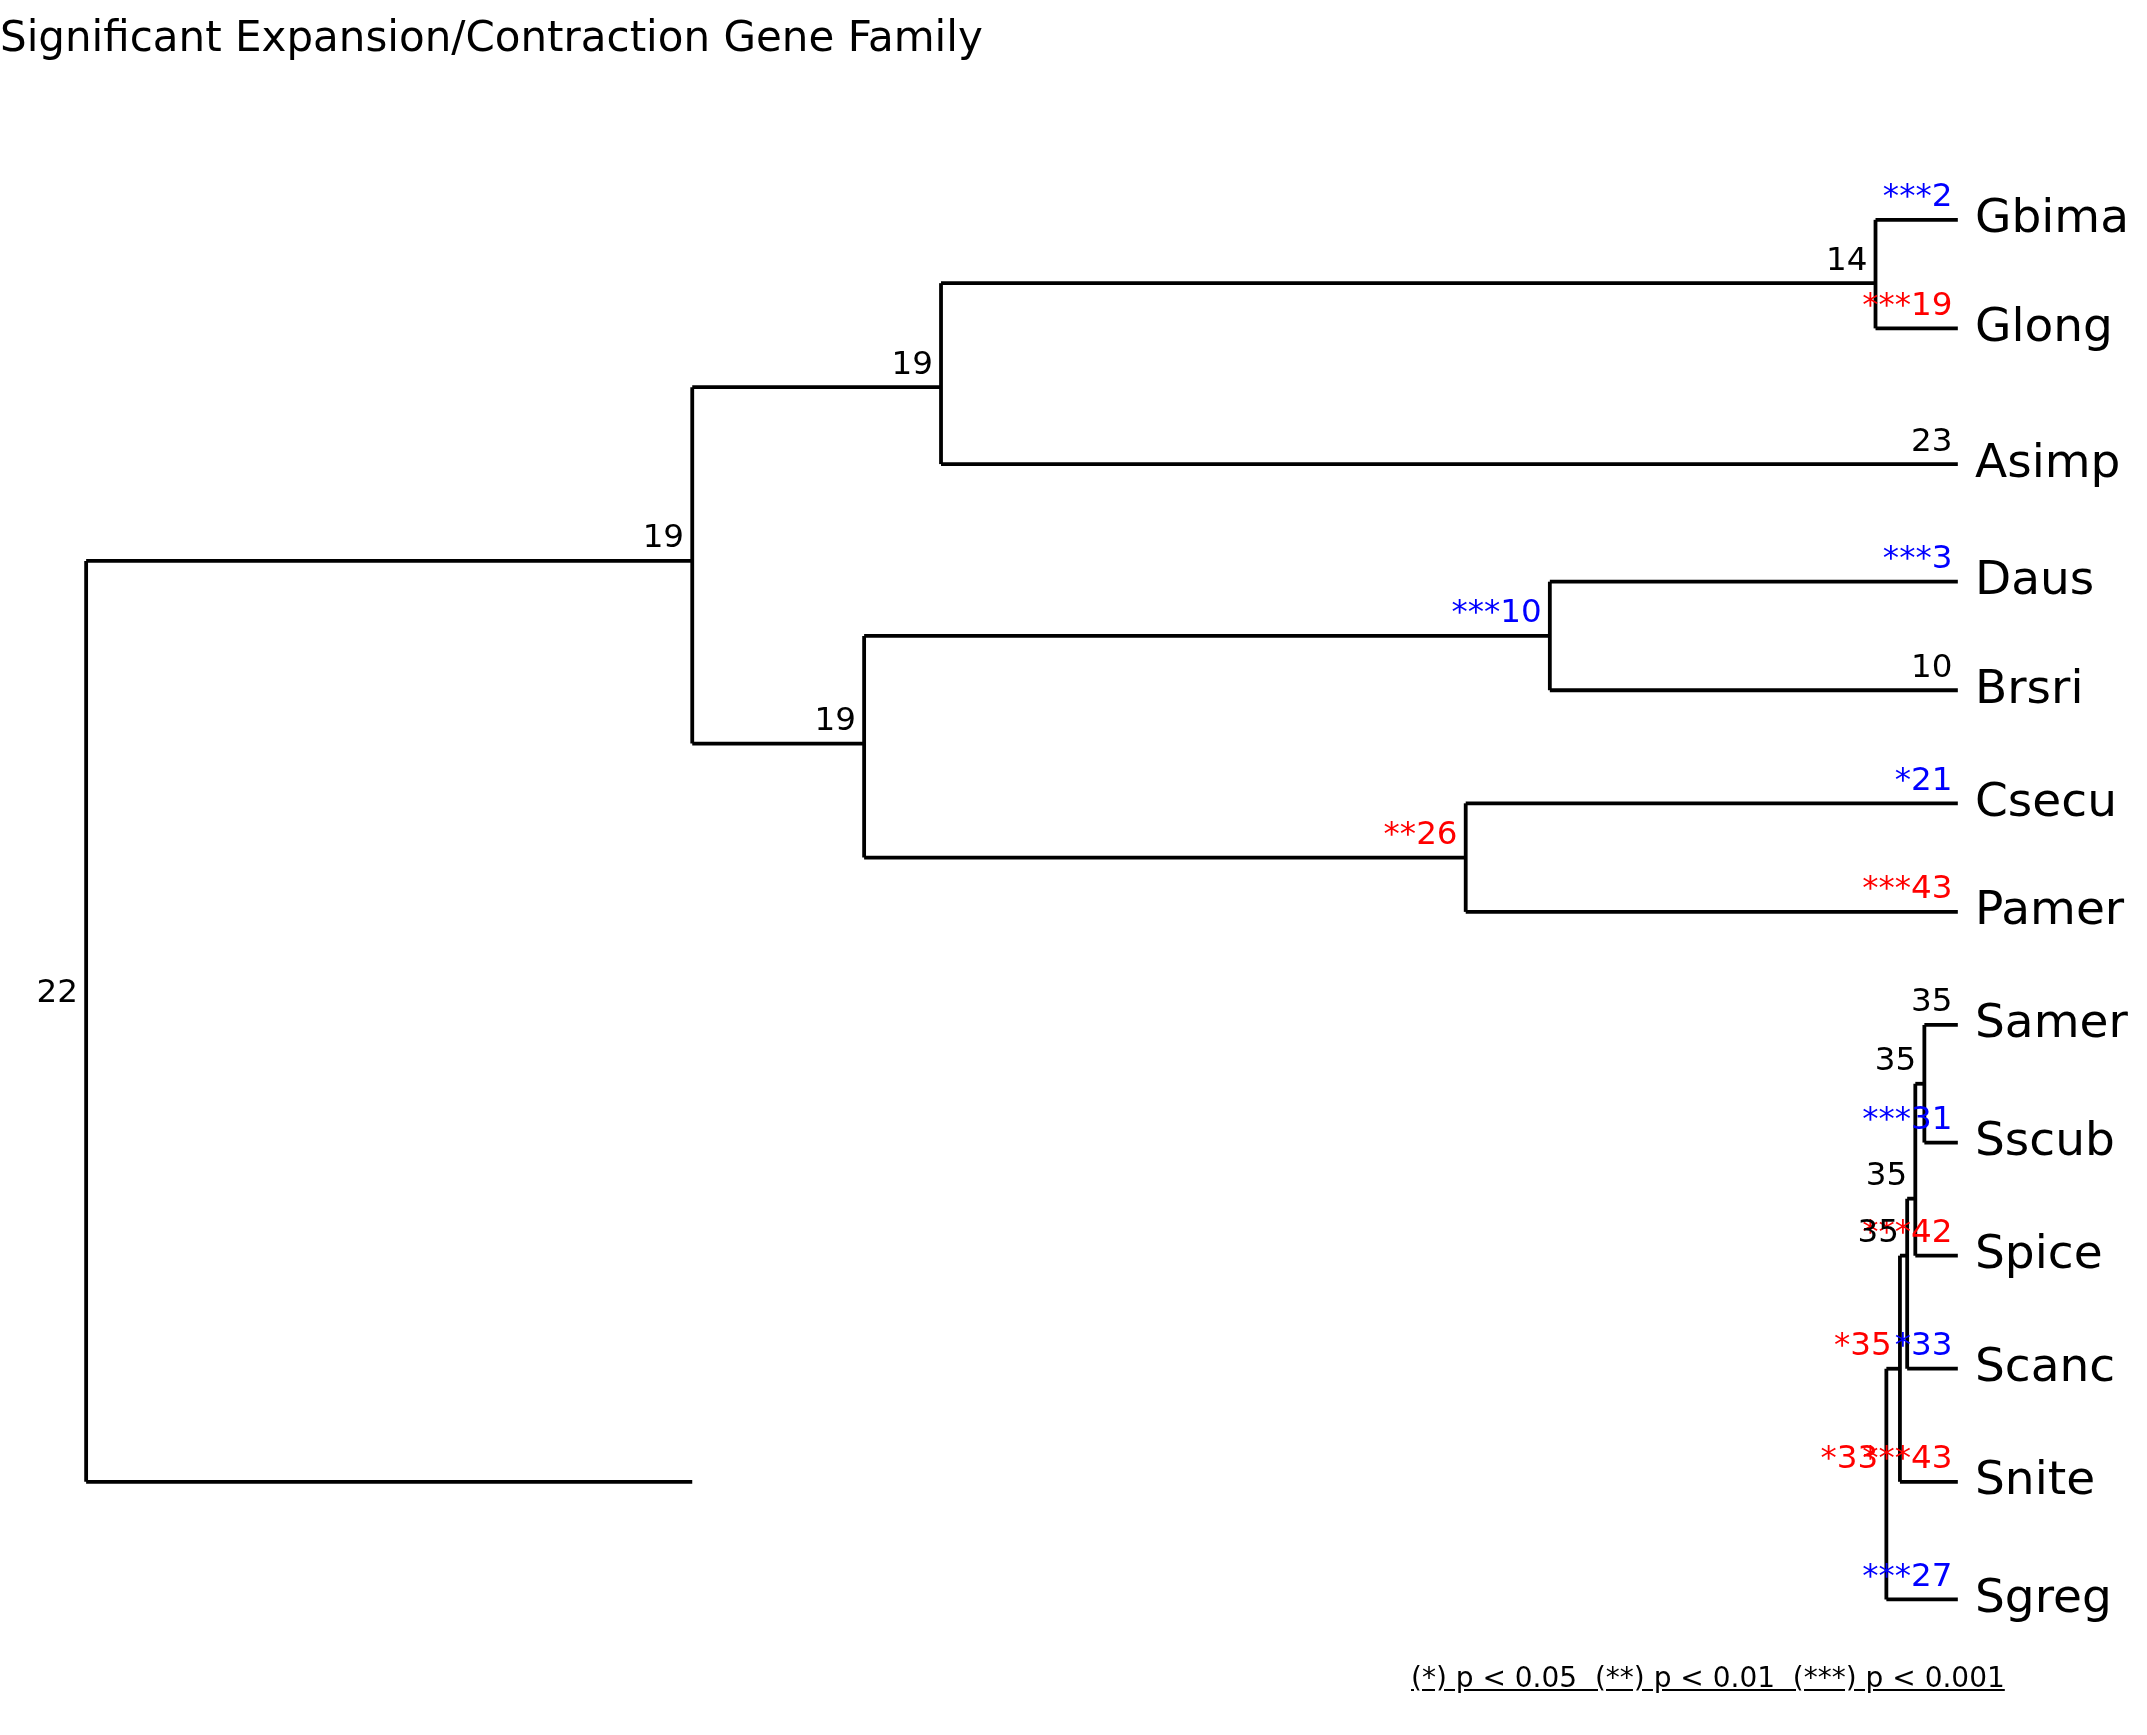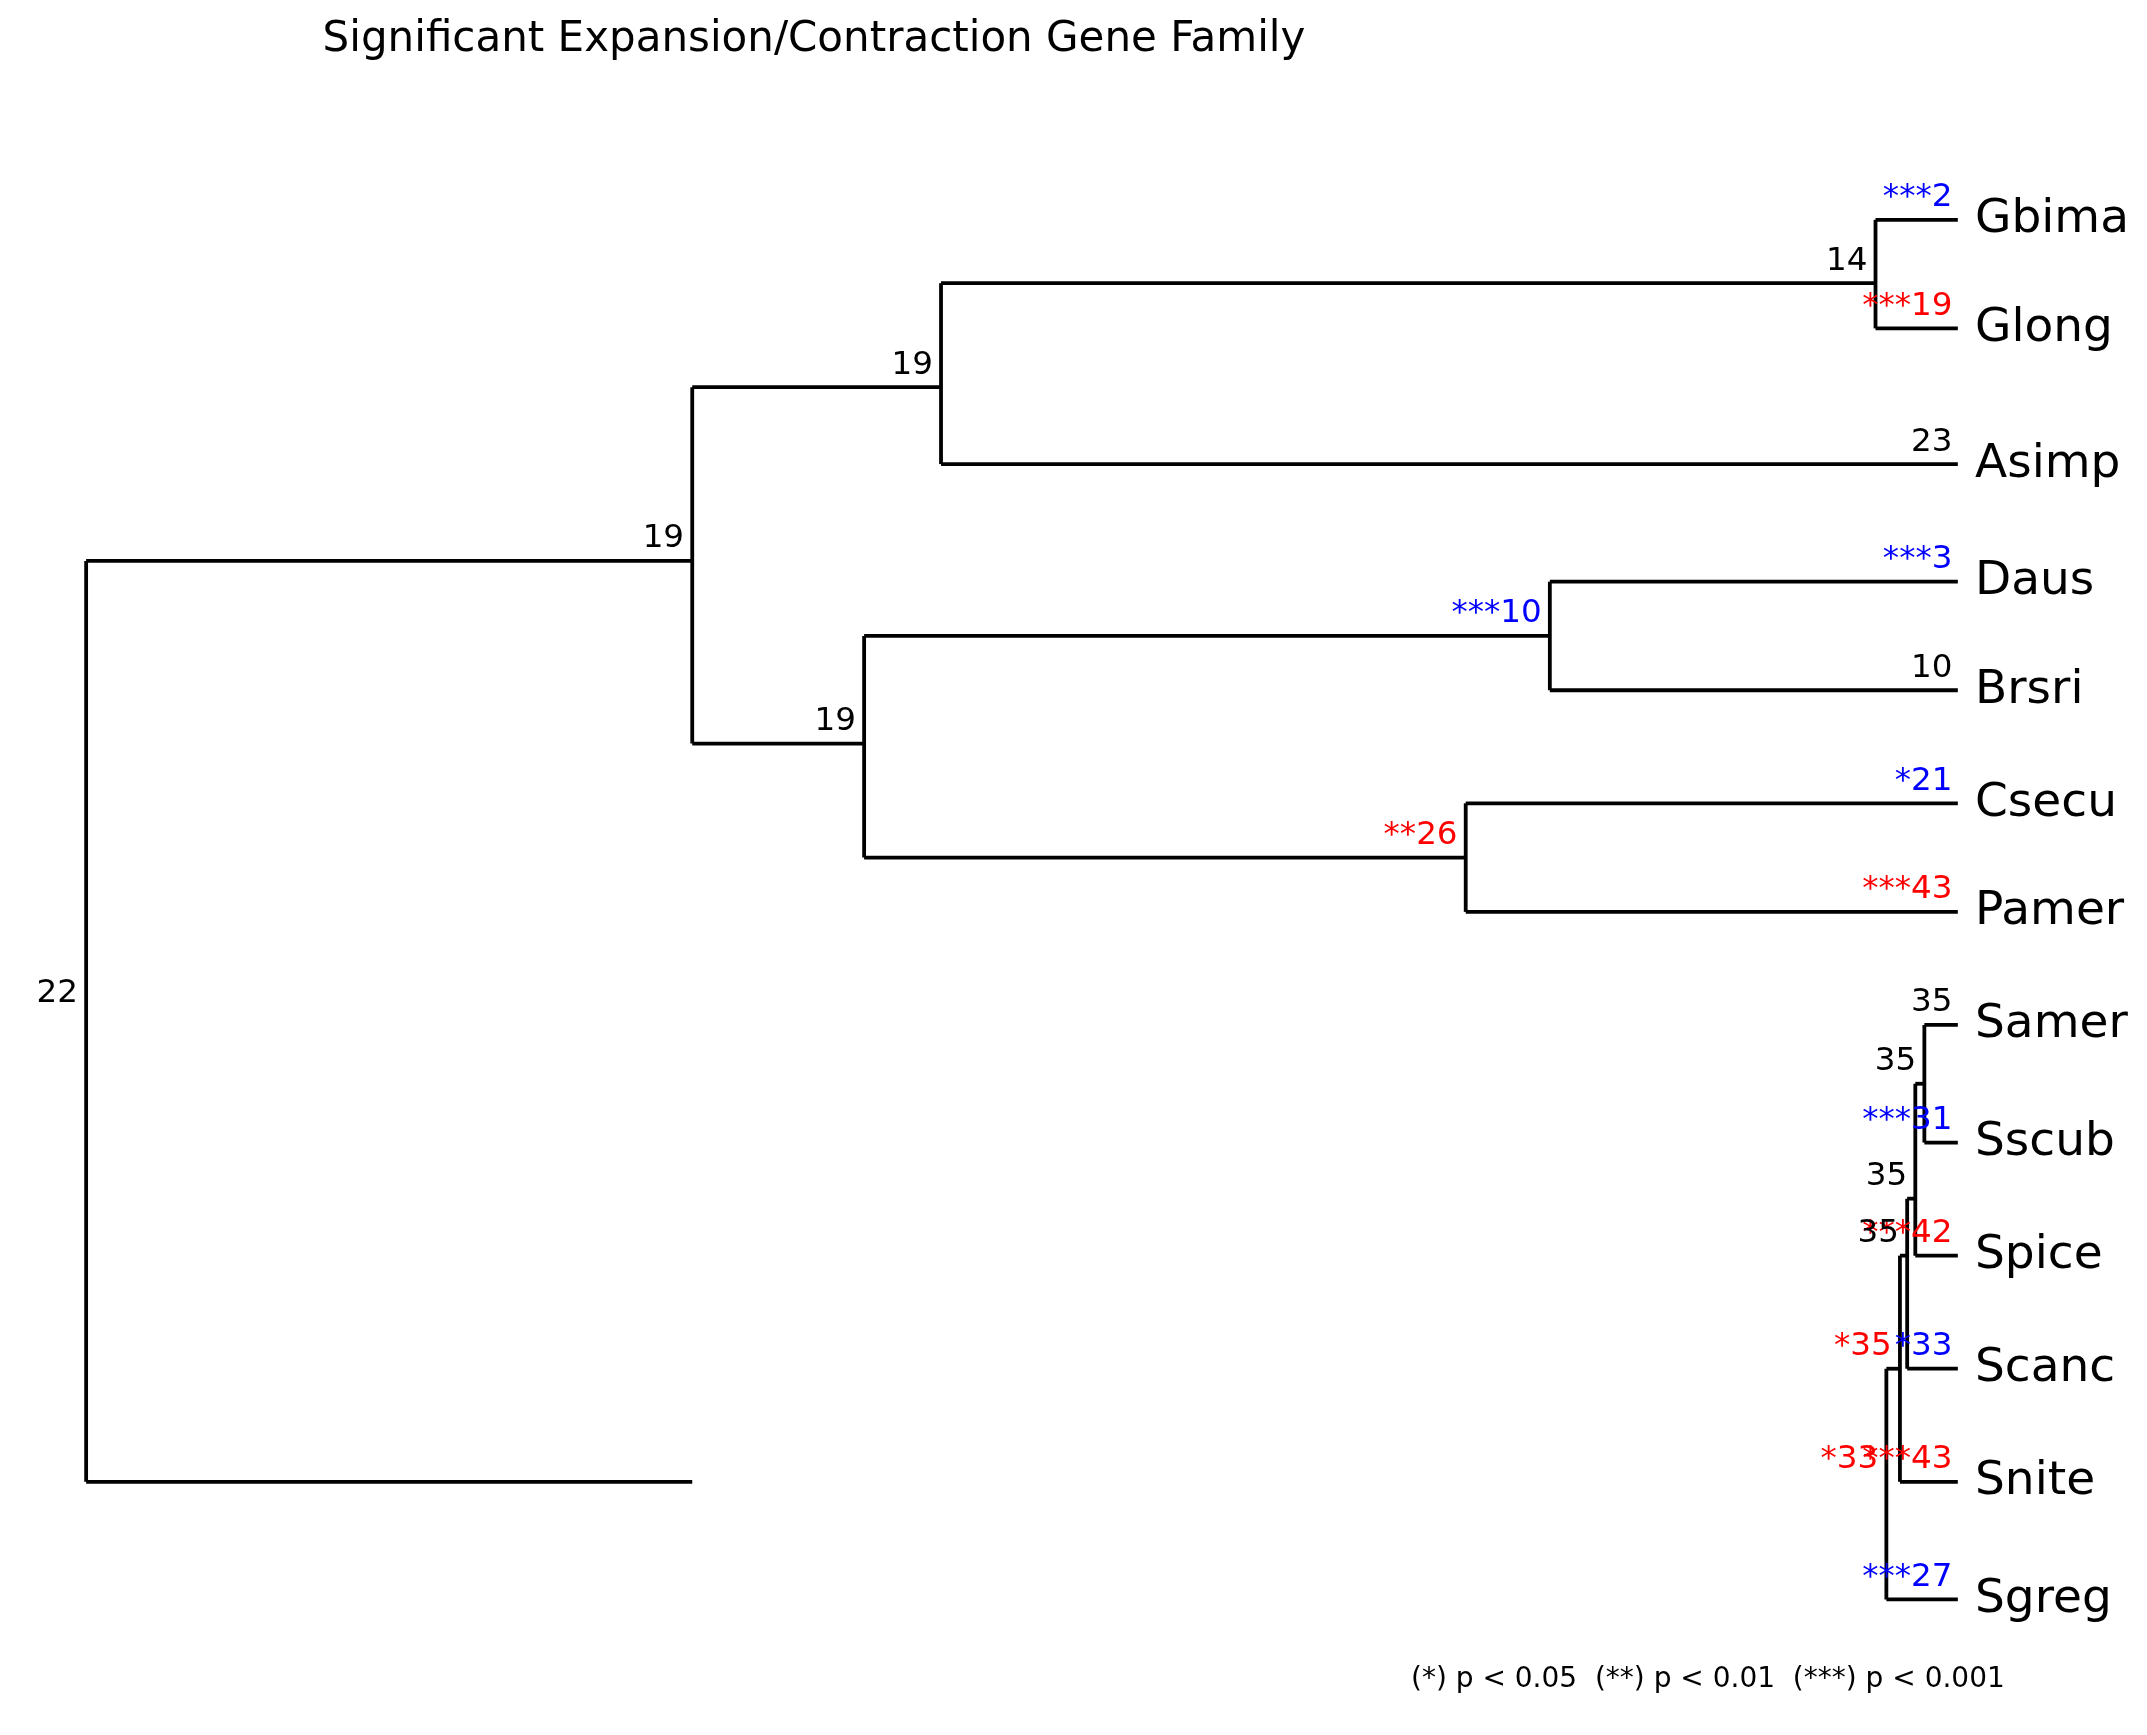--- a/index.html
+++ b/index.html
@@ -1,31 +1,31 @@
 <!DOCTYPE html>
 <html style="font-size:14.5px"><head>
 <meta charset="utf-8">
 <style>
   html,body{margin:0;padding:0;background:#ffffff;}
   body{width:2148px;height:1736px;font-family:"DejaVu Sans",sans-serif;}
   #root-canvas{position:relative;width:2148px;height:1736px;background:#fff;overflow:hidden;}
-  .title-block{position:absolute;left:0;top:12.7px;width:1628px;text-align:center;
+  .title-block{position:absolute;left:0;top:12.7px;width:1628px;text-align:left;
     font-size:42px;line-height:1.16;color:#000;font-family:"DejaVu Sans",sans-serif;}
   .title-block div{white-space:pre;}
   svg.tree{position:absolute;left:0;top:0;width:2148px;height:1736px;}
   svg.tree line, svg.tree path{stroke:#000;stroke-width:4.2;fill:none;stroke-linecap:butt;}
   text.tip-label{font-family:"DejaVu Sans",sans-serif;font-size:52px;fill:#000;
     dominant-baseline:middle;}
   text.brlab{font-family:"DejaVu Sans",sans-serif;font-size:36px;fill:#000;
     text-anchor:end;}
   text.brlab.exp{fill:#0000ff;}
   text.brlab.con{fill:#ff0000;}
   text.brlab.neu{fill:#000000;}
   .legend{position:absolute;font-family:"DejaVu Sans",sans-serif;font-size:28px;color:#000;
-    left:1411px;top:1661px;white-space:pre;}
+    left:1411px;top:1661px;white-space:pre;text-decoration:underline;}
 </style>
 </head>
 <body>
 
 <div id="root-canvas">
 
   <div class="title-block">
     <div>Significant Expansion/Contraction Gene Family</div>
   </div>
 

